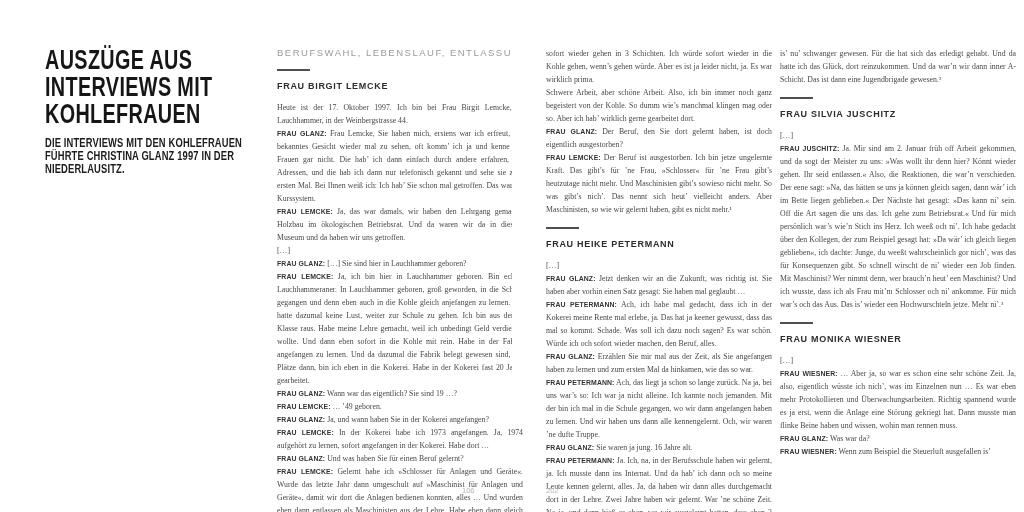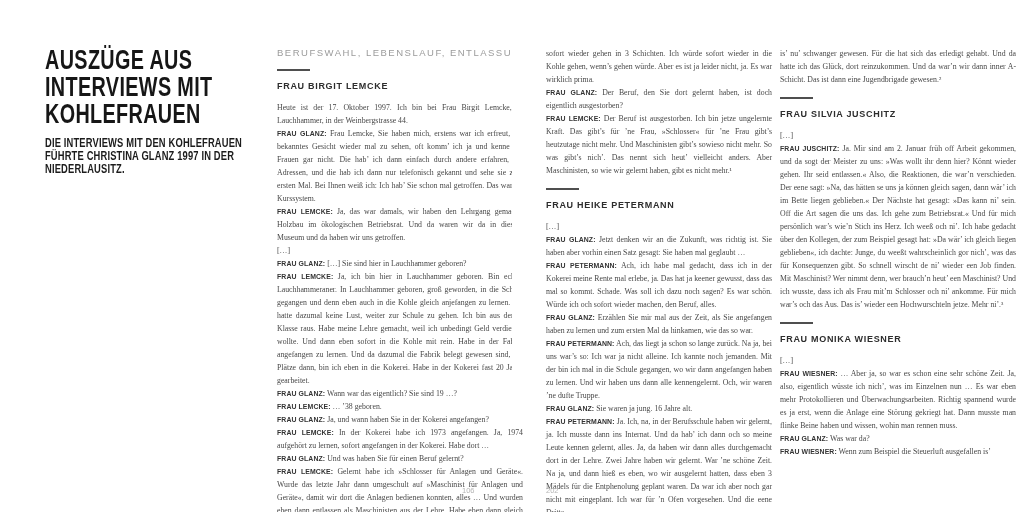--- a/index.html
+++ b/index.html
@@ -76,32 +76,33 @@
       <div class="section-heading">BERUFSWAHL, LEBENSLAUF, ENTLASSUNG</div>
       <div class="rule"></div>
       <div class="interviewee">FRAU BIRGIT LEMCKE</div>
       <p class="para"><span>Heute ist der 17. Oktober 1997. Ich bin bei Frau Birgit Lemcke, in Lauchhammer, in der Weinbergstrasse 44.</span></p>
       <p class="para"><span class="speaker">FRAU GLANZ:</span><span> Frau Lemcke, Sie haben mich, erstens war ich erfreut, ein bekanntes Gesicht wieder mal zu sehen, oft komm’ ich ja und kenne die Frauen gar nicht. Die hab’ ich dann einfach durch andere erfahren, die Adressen, und die hab ich dann nur telefonisch gekannt und sehe sie zum ersten Mal. Bei Ihnen weiß ich: Ich hab’ Sie schon mal getroffen. Das war im Kurssystem.</span></p>
       <p class="para"><span class="speaker">FRAU LEMCKE:</span><span> Ja, das war damals, wir haben den Lehrgang gemacht, Holzbau im ökologischen Betriebsrat. Und da waren wir da in diesem Museum und da haben wir uns getroffen.</span></p>
       <p class="para"><span>[…]</span></p>
       <p class="para"><span class="speaker">FRAU GLANZ:</span><span> […] Sie sind hier in Lauchhammer geboren?</span></p>
       <p class="para"><span class="speaker">FRAU LEMCKE:</span><span> Ja, ich bin hier in Lauchhammer geboren. Bin echter Lauchhammeraner. In Lauchhammer geboren, groß geworden, in die Schule gegangen und denn eben auch in die Kohle gleich anjefangen zu lernen. Ich hatte dazumal keine Lust, weiter zur Schule zu gehen. Ich bin aus der 8. Klasse raus. Habe meine Lehre gemacht, weil ich unbedingt Geld verdienen wollte. Und dann eben sofort in die Kohle mit rein. Habe in der Fabrik angefangen zu lernen. Und da dazumal die Fabrik belegt gewesen sind, die Plätze dann, bin ich eben in die Kokerei. Habe in der Kokerei fast 20 Jahre gearbeitet.</span></p>
       <p class="para"><span class="speaker">FRAU GLANZ:</span><span> Wann war das eigentlich? Sie sind 19 …?</span></p>
-      <p class="para"><span class="speaker">FRAU LEMCKE:</span><span> … ’38 geboren.</span></p>
+      <p class="para"><span class="speaker">FRAU LEMCKE:</span><span> … ’49 geboren.</span></p>
       <p class="para"><span class="speaker">FRAU GLANZ:</span><span> Ja, und wann haben Sie in der Kokerei angefangen?</span></p>
       <p class="para"><span class="speaker">FRAU LEMCKE:</span><span> In der Kokerei habe ich 1973 angefangen. Ja, 1974 aufgehört zu lernen, sofort angefangen in der Kokerei. Habe dort …</span></p>
       <p class="para"><span class="speaker">FRAU GLANZ:</span><span> Und was haben Sie für einen Beruf gelernt?</span></p>
       <p class="para"><span class="speaker">FRAU LEMCKE:</span><span> Gelernt habe ich »Schlosser für Anlagen und Geräte«. Wurde das letzte Jahr dann umgeschult auf »Maschinist für Anlagen und Geräte«, damit wir dort die Anlagen bedienen konnten, alles … Und wurden eben dann entlassen als Maschinisten aus der Lehre. Habe eben dann gleich im Dreischichtsystem begonnen. War dazumal ganz prima. Ich würde heute och</span></p>
     </div>
   <div class="page-number" id="pn-left">106</div>
 </div>
 
 <div class="page" id="right-page">
   <div class="text-column" id="col2">
       <p class="para"><span>sofort wieder gehen in 3 Schichten. Ich würde sofort wieder in die Kohle gehen, wenn’s gehen würde. Aber es ist ja leider nicht, ja. Es war wirklich prima.</span></p>
+      <p class="para"><span>Schwere Arbeit, aber schöne Arbeit. Also, ich bin immer noch ganz begeistert von der Kohle. So dumm wie’s manchmal klingen mag oder so. Aber ich hab’ wirklich gerne gearbeitet dort.</span></p>
       <p class="para"><span class="speaker">FRAU GLANZ:</span><span> Der Beruf, den Sie dort gelernt haben, ist doch eigentlich ausgestorben?</span></p>
       <p class="para"><span class="speaker">FRAU LEMCKE:</span><span> Der Beruf ist ausgestorben. Ich bin jetze ungelernte Kraft. Das gibt’s für ’ne Frau, »Schlosser« für ’ne Frau gibt’s heutzutage nicht mehr. Und Maschinisten gibt’s sowieso nicht mehr. So was gibt’s nich’. Das nennt sich heut’ vielleicht anders. Aber Maschinisten, so wie wir gelernt haben, gibt es nicht mehr.¹</span></p>
       <div class="rule"></div>
       <div class="interviewee">FRAU HEIKE PETERMANN</div>
       <p class="para"><span>[…]</span></p>
       <p class="para"><span class="speaker">FRAU GLANZ:</span><span> Jetzt denken wir an die Zukunft, was richtig ist. Sie haben aber vorhin einen Satz gesagt: Sie haben mal geglaubt …</span></p>
       <p class="para"><span class="speaker">FRAU PETERMANN:</span><span> Ach, ich habe mal gedacht, dass ich in der Kokerei meine Rente mal erlebe, ja. Das hat ja keener gewusst, dass das mal so kommt. Schade. Was soll ich dazu noch sagen? Es war schön. Würde ich och sofort wieder machen, den Beruf, alles.</span></p>
       <p class="para"><span class="speaker">FRAU GLANZ:</span><span> Erzählen Sie mir mal aus der Zeit, als Sie angefangen haben zu lernen und zum ersten Mal da hinkamen, wie das so war.</span></p>
       <p class="para"><span class="speaker">FRAU PETERMANN:</span><span> Ach, das liegt ja schon so lange zurück. Na ja, bei uns war’s so: Ich war ja nicht alleine. Ich kannte noch jemanden. Mit der bin ich mal in die Schule gegangen, wo wir dann angefangen haben zu lernen. Und wir haben uns dann alle kennengelernt. Och, wir waren ’ne dufte Truppe.</span></p>
       <p class="para"><span class="speaker">FRAU GLANZ:</span><span> Sie waren ja jung. 16 Jahre alt.</span></p>

